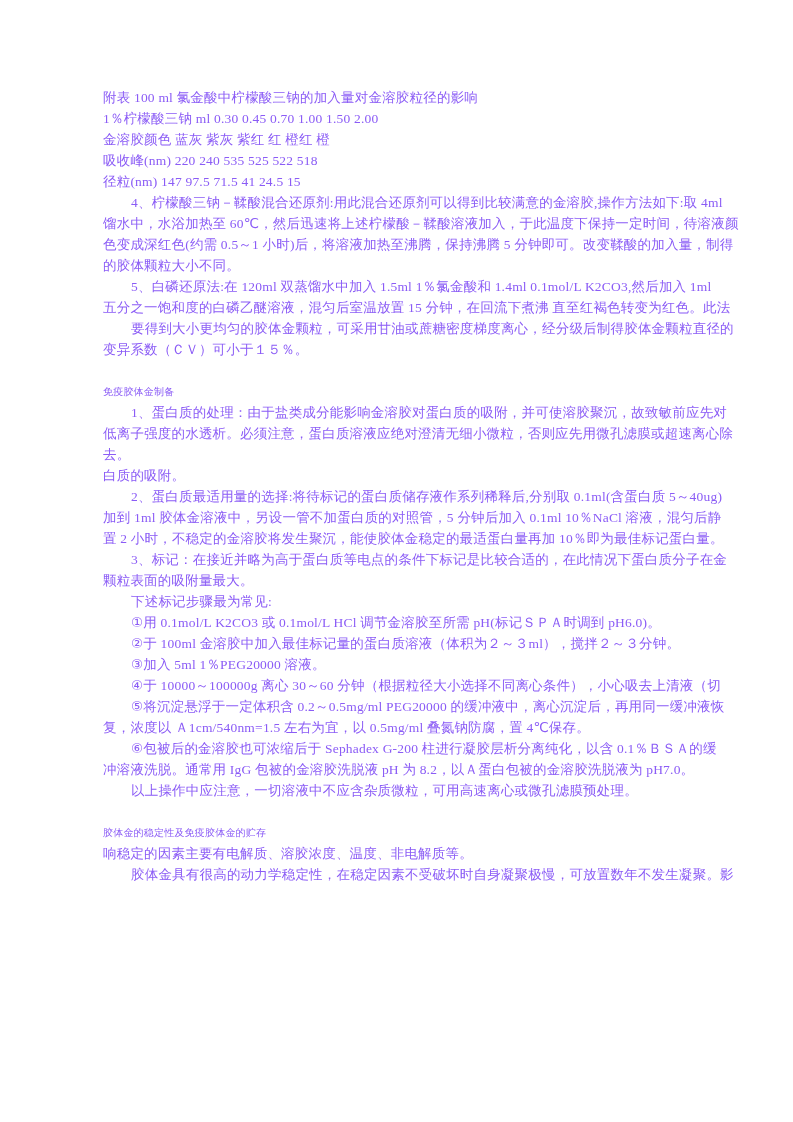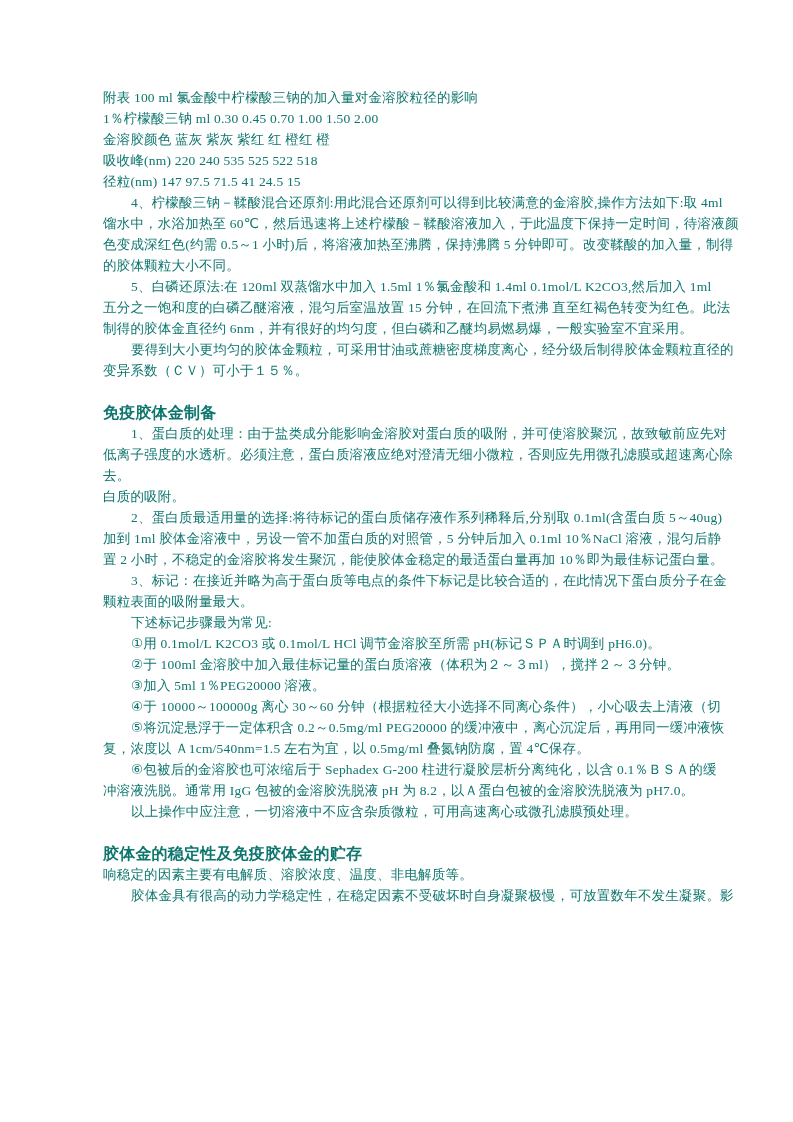--- a/index.html
+++ b/index.html
@@ -13,35 +13,35 @@
       height: 1122px;
       background: #ffffff;
       overflow: hidden;
       font-family: "Liberation Serif", "DejaVu Sans", sans-serif;
     }
     .content {
       position: absolute;
       left: 103px;
       top: 87px;
       width: 592px;
-      color: #0f766e;
+      color: #8b5cf6;
       font-size: 13.5px;
       line-height: 21px;
     }
     .line {
       height: 21px;
       white-space: nowrap;
       letter-spacing: 0.2px;
     }
     .line.indent {
       padding-left: 28px;
     }
     .line.heading {
-      font-weight: bold;
-      font-size: 16px;
+      font-weight: normal;
+      font-size: 10px;
     }
     .line.spacer {
       height: 21px;
     }
   </style>
 </head>
 <body>
 
 <div class="page">
   <div class="content" id="doc-content">
@@ -49,21 +49,20 @@
       <div class="line">1％柠檬酸三钠 ml 0.30 0.45 0.70 1.00 1.50 2.00</div>
       <div class="line">金溶胶颜色 蓝灰 紫灰 紫红 红 橙红 橙</div>
       <div class="line">吸收峰(nm) 220 240 535 525 522 518</div>
       <div class="line">径粒(nm) 147 97.5 71.5 41 24.5 15</div>
       <div class="line indent">4、柠檬酸三钠－鞣酸混合还原剂:用此混合还原剂可以得到比较满意的金溶胶,操作方法如下:取 4ml</div>
       <div class="line">馏水中，水浴加热至 60℃，然后迅速将上述柠檬酸－鞣酸溶液加入，于此温度下保持一定时间，待溶液颜</div>
       <div class="line">色变成深红色(约需 0.5～1 小时)后，将溶液加热至沸腾，保持沸腾 5 分钟即可。改变鞣酸的加入量，制得</div>
       <div class="line">的胶体颗粒大小不同。</div>
       <div class="line indent">5、白磷还原法:在 120ml 双蒸馏水中加入 1.5ml 1％氯金酸和 1.4ml 0.1mol/L K2CO3,然后加入 1ml</div>
       <div class="line">五分之一饱和度的白磷乙醚溶液，混匀后室温放置 15 分钟，在回流下煮沸 直至红褐色转变为红色。此法</div>
-      <div class="line">制得的胶体金直径约 6nm，并有很好的均匀度，但白磷和乙醚均易燃易爆，一般实验室不宜采用。</div>
       <div class="line indent">要得到大小更均匀的胶体金颗粒，可采用甘油或蔗糖密度梯度离心，经分级后制得胶体金颗粒直径的</div>
       <div class="line">变异系数（ＣＶ）可小于１５％。</div>
       <div class="line spacer"></div>
       <div class="line heading">免疫胶体金制备</div>
       <div class="line indent">1、蛋白质的处理：由于盐类成分能影响金溶胶对蛋白质的吸附，并可使溶胶聚沉，故致敏前应先对</div>
       <div class="line">低离子强度的水透析。必须注意，蛋白质溶液应绝对澄清无细小微粒，否则应先用微孔滤膜或超速离心除</div>
       <div class="line">去。</div>
       <div class="line">白质的吸附。</div>
       <div class="line indent">2、蛋白质最适用量的选择:将待标记的蛋白质储存液作系列稀释后,分别取 0.1ml(含蛋白质 5～40ug)</div>
       <div class="line">加到 1ml 胶体金溶液中，另设一管不加蛋白质的对照管，5 分钟后加入 0.1ml 10％NaCl 溶液，混匀后静</div>

